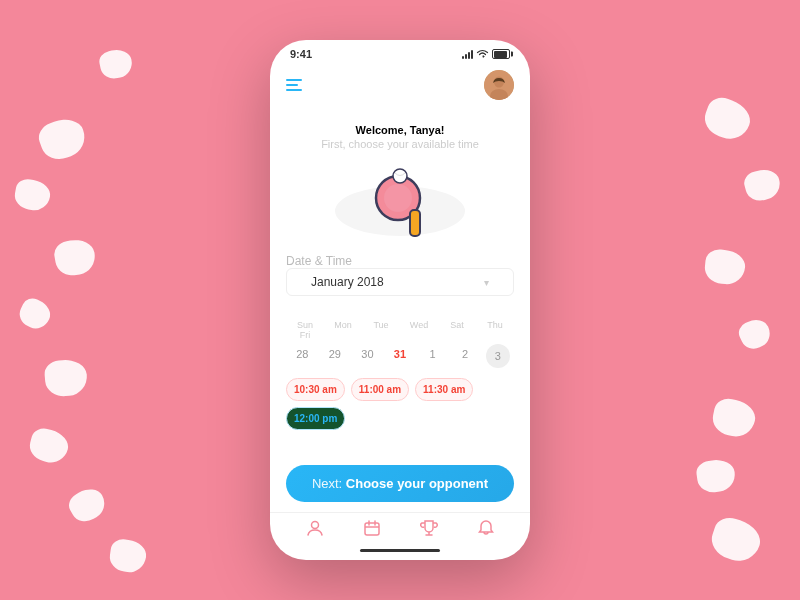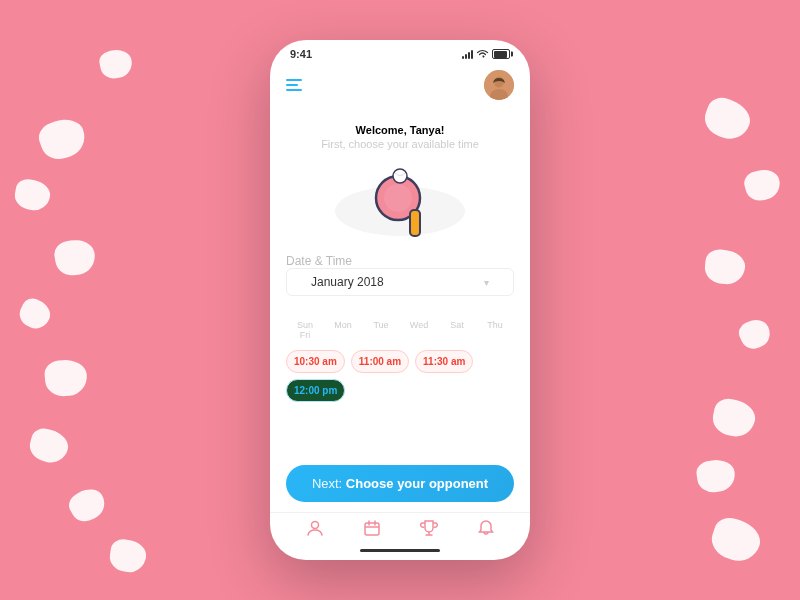--- a/index.html
+++ b/index.html
@@ -424,20 +424,29 @@
       <div class="calendar">
         <div class="calendar-days-header">
           <span>Sun</span>
           <span>Mon</span>
           <span>Tue</span>
           <span>Wed</span>
           <span>Sat</span>
           <span>Thu</span>
           <span>Fri</span>
         </div>
+        <div class="calendar-row">
+          <span class="day">28</span>
+          <span class="day">29</span>
+          <span class="day">30</span>
+          <span class="day red">31</span>
+          <span class="day">1</span>
+          <span class="day">2</span>
+          <span class="day selected">3</span>
+        </div>
       </div>
 
       <div class="time-slots">
         <div class="time-slot red">10:30 am</div>
         <div class="time-slot red">11:00 am</div>
         <div class="time-slot red">11:30 am</div>
         <div class="time-slot blue">12:00 pm</div>
       </div>
     </div>
 

